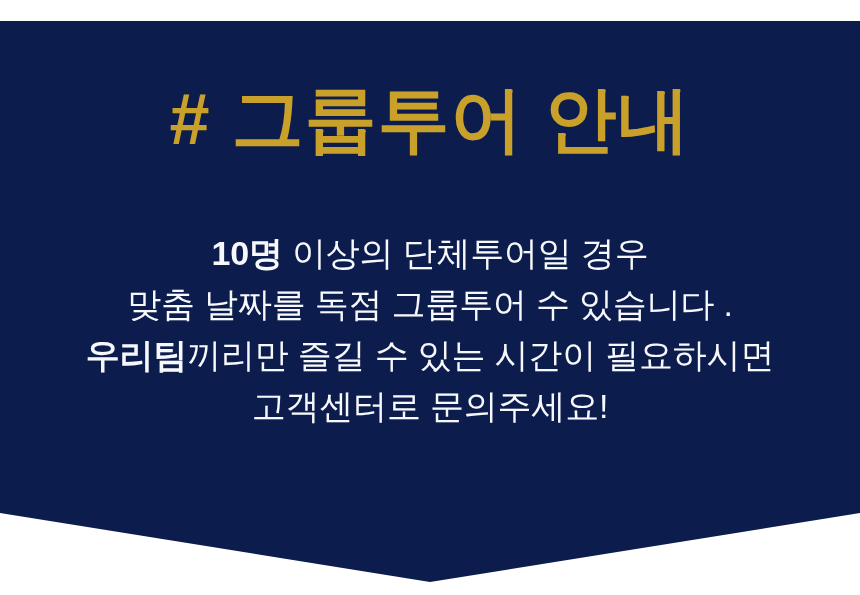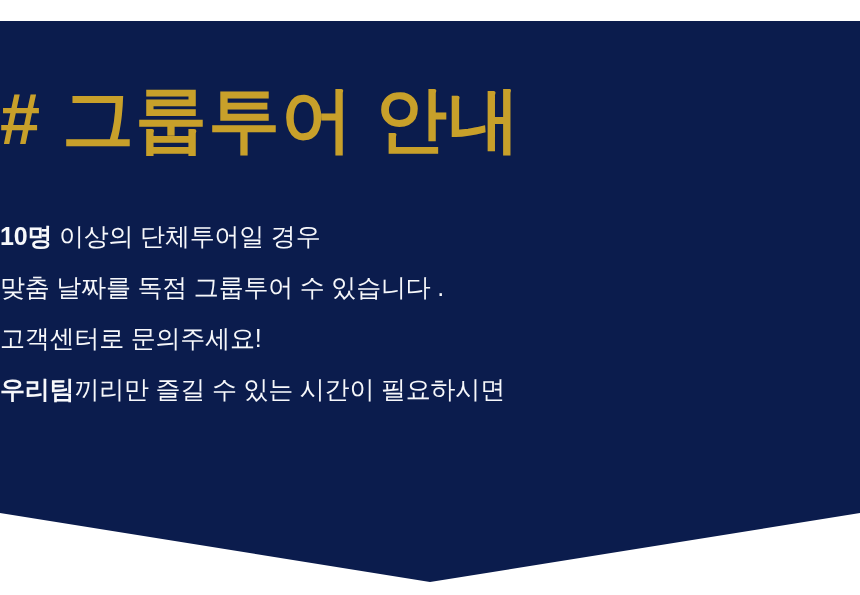--- a/index.html
+++ b/index.html
@@ -33,21 +33,21 @@
     -webkit-clip-path: polygon(0 0, 100% 0, 100% 87.7%, 50% 100%, 0 87.7%);
     clip-path: polygon(0 0, 100% 0, 100% 87.7%, 50% 100%, 0 87.7%);
   }
 
   .banner-inner {
     position: absolute;
     left: 0;
     top: 0;
     width: 860px;
     height: 561px;
-    text-align: left;
+    text-align: center;
   }
 
   
   .banner-title {
     position: absolute;
     left: 0;
     top: 62px;                
     width: 860px;
     margin: 0;
     font-size: 72px;
@@ -55,24 +55,24 @@
     font-weight: 700;
     letter-spacing: 1px;
     color: #c8a02a;
     white-space: nowrap;
   }
 
   
   .banner-body {
     position: absolute;
     left: 0;
-    top: 190px;               
+    top: 207px;               
     width: 860px;
     color: #f7f8fb;
-    font-size: 25px;
+    font-size: 34px;
     line-height: 51px;
     font-weight: 400;
     letter-spacing: -0.2px;
   }
 
   .body-line {
     display: block;
     white-space: nowrap;
   }
 
@@ -89,22 +89,22 @@
     <div class="banner-inner">
 
       <h1 class="banner-title"># 그룹투어 안내</h1>
 
       <div class="banner-body">
 
         <span class="body-line"><span class="em-bold">10명</span><span> 이상의 단체투어일 경우</span></span>
 
         <span class="body-line">맞춤 날짜를 독점 그룹투어 수 있습니다 .</span>
 
+        <span class="body-line"><span class="em-bold">우리팀</span><span>끼리만 즐길 수 있는 시간이 필요하시면</span></span>
+
         <span class="body-line">고객센터로 문의주세요!</span>
-
-        <span class="body-line"><span class="em-bold">우리팀</span><span>끼리만 즐길 수 있는 시간이 필요하시면</span></span>
 
       </div>
 
     </div>
   </div>
 
 </div>
 
 </body></html>

